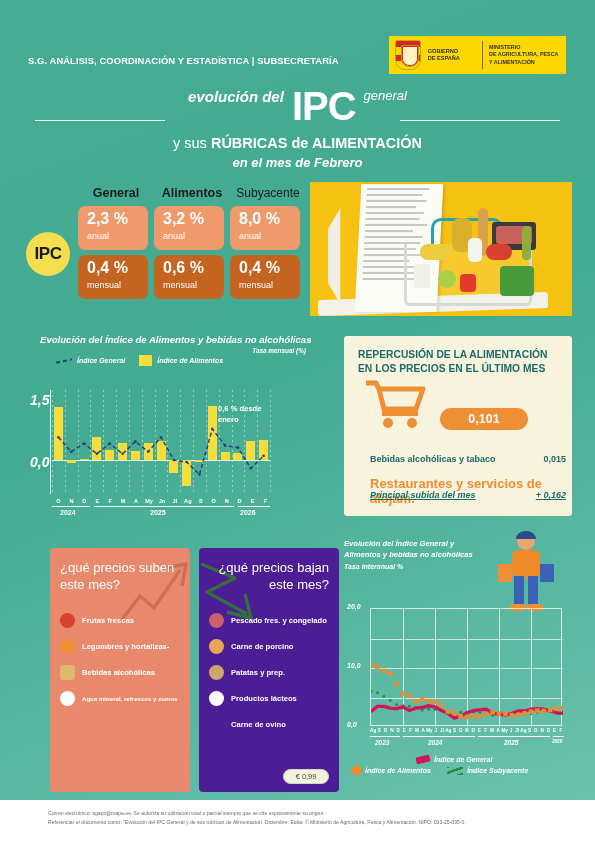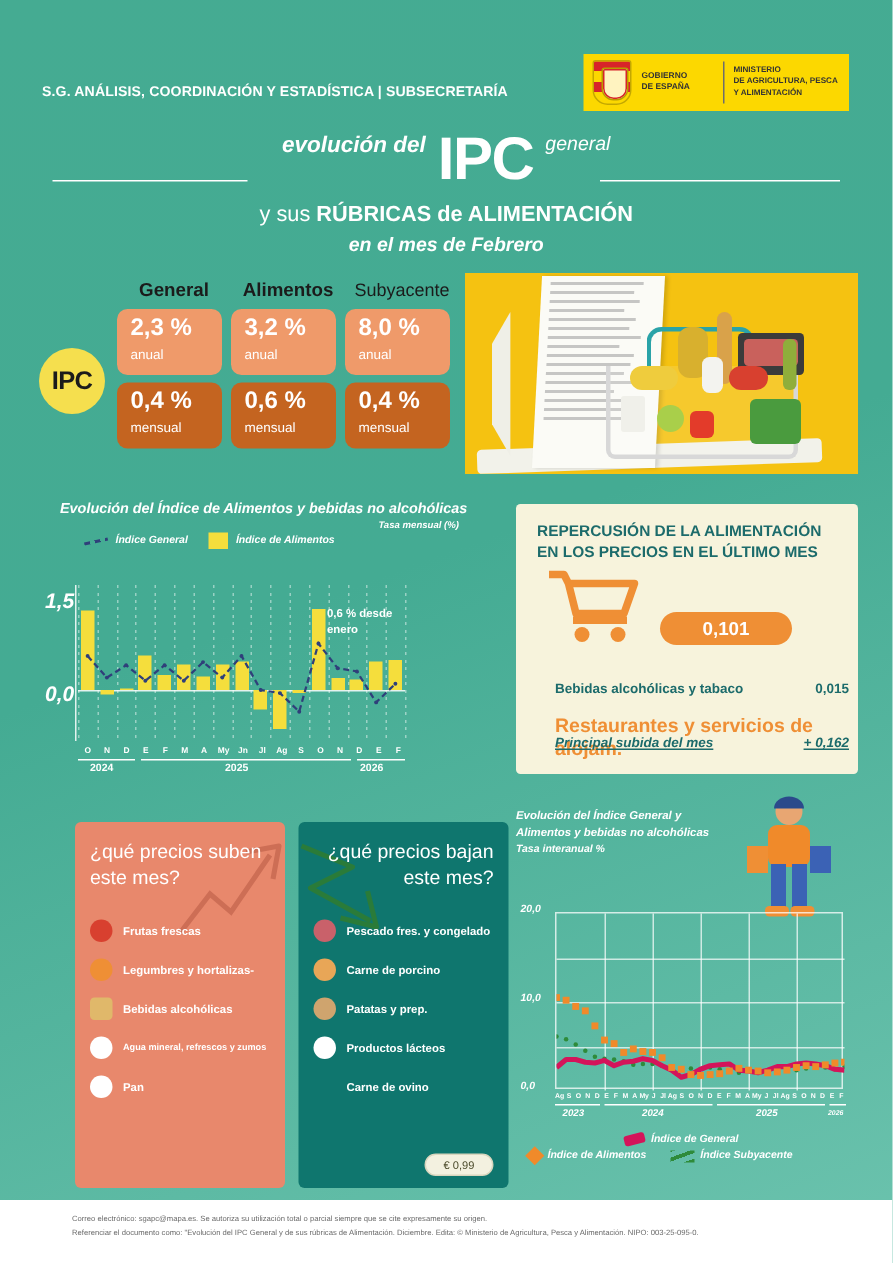--- a/index.html
+++ b/index.html
@@ -230,21 +230,21 @@
     position: absolute; left: 26px; top: 154px; width: 196px;
     display: flex; justify-content: space-between;
     color: #1c6b6b; font-size: 9px; font-weight: bold; font-style: italic; text-decoration: underline;
   }
   
   .panel {
     position: absolute; top: 548px; width: 140px; height: 244px;
     border-radius: 4px; padding: 12px 10px;
   }
   .panel.up { left: 50px; background: #e8886c; }
-  .panel.down { left: 199px; background: #0f766e; }
+  .panel.down { left: 199px; background: #4c1d95; }
   .panel-q {
     color: #ffffff; font-size: 13px; line-height: 1.28; position: relative; z-index: 2;
   }
   .panel.down .panel-q { text-align: right; }
   .panel .arrow-bg { position: absolute; opacity: .85; }
   .p-list { margin-top: 14px; position: relative; z-index: 2; }
   .p-item { display: flex; align-items: center; height: 26px; }
   .p-ico {
     width: 15px; height: 15px; border-radius: 50%; background: #ffffff;
     margin-right: 7px; flex: 0 0 15px; position: relative;
@@ -553,24 +553,20 @@
       <span class="p-ico" style="background:#ef8f35;"></span>
       <span class="p-txt">Legumbres y hortalizas-</span>
     </div>
     <div class="p-item">
       <span class="p-ico" style="background:#e0b86a;border-radius:3px;"></span>
       <span class="p-txt">Bebidas alcohólicas</span>
     </div>
     <div class="p-item">
       <span class="p-ico"></span>
       <span class="p-txt tiny">Agua mineral, refrescos y zumos</span>
-    </div>
-    <div class="p-item">
-      <span class="p-ico"></span>
-      <span class="p-txt">Pan</span>
     </div>
   </div>
 </div>
 
 <div class="panel down">
   <svg class="arrow-bg" width="84" height="76" viewBox="0 0 84 76" style="left:-4px;top:8px;">
     <path d="M6 8 L40 22 L12 36 L52 58" fill="none" stroke="#2f7d30" stroke-width="3.4" stroke-linejoin="round"></path>
     <path d="M32 56 L56 62 L50 38" fill="none" stroke="#2f7d30" stroke-width="3.4" stroke-linejoin="round"></path>
   </svg>
   <div class="panel-q">¿qué precios bajan este mes?</div>

